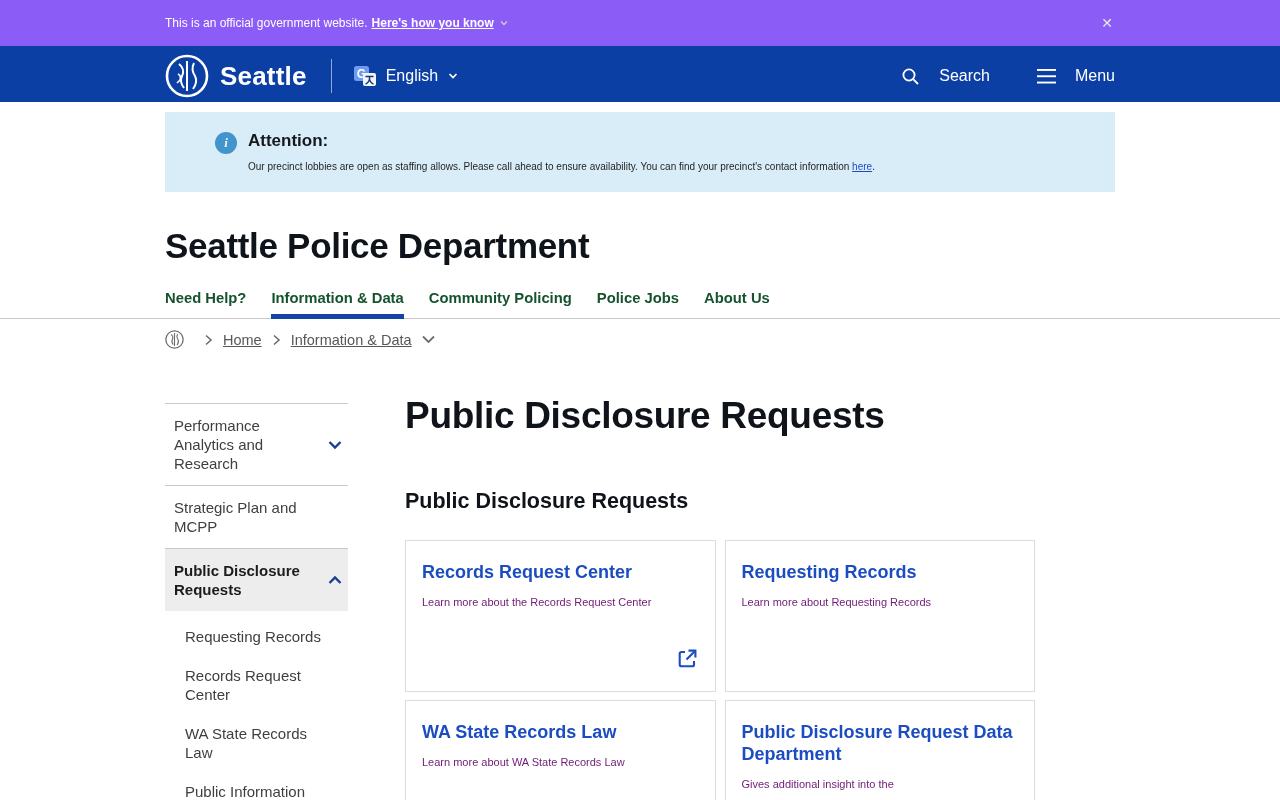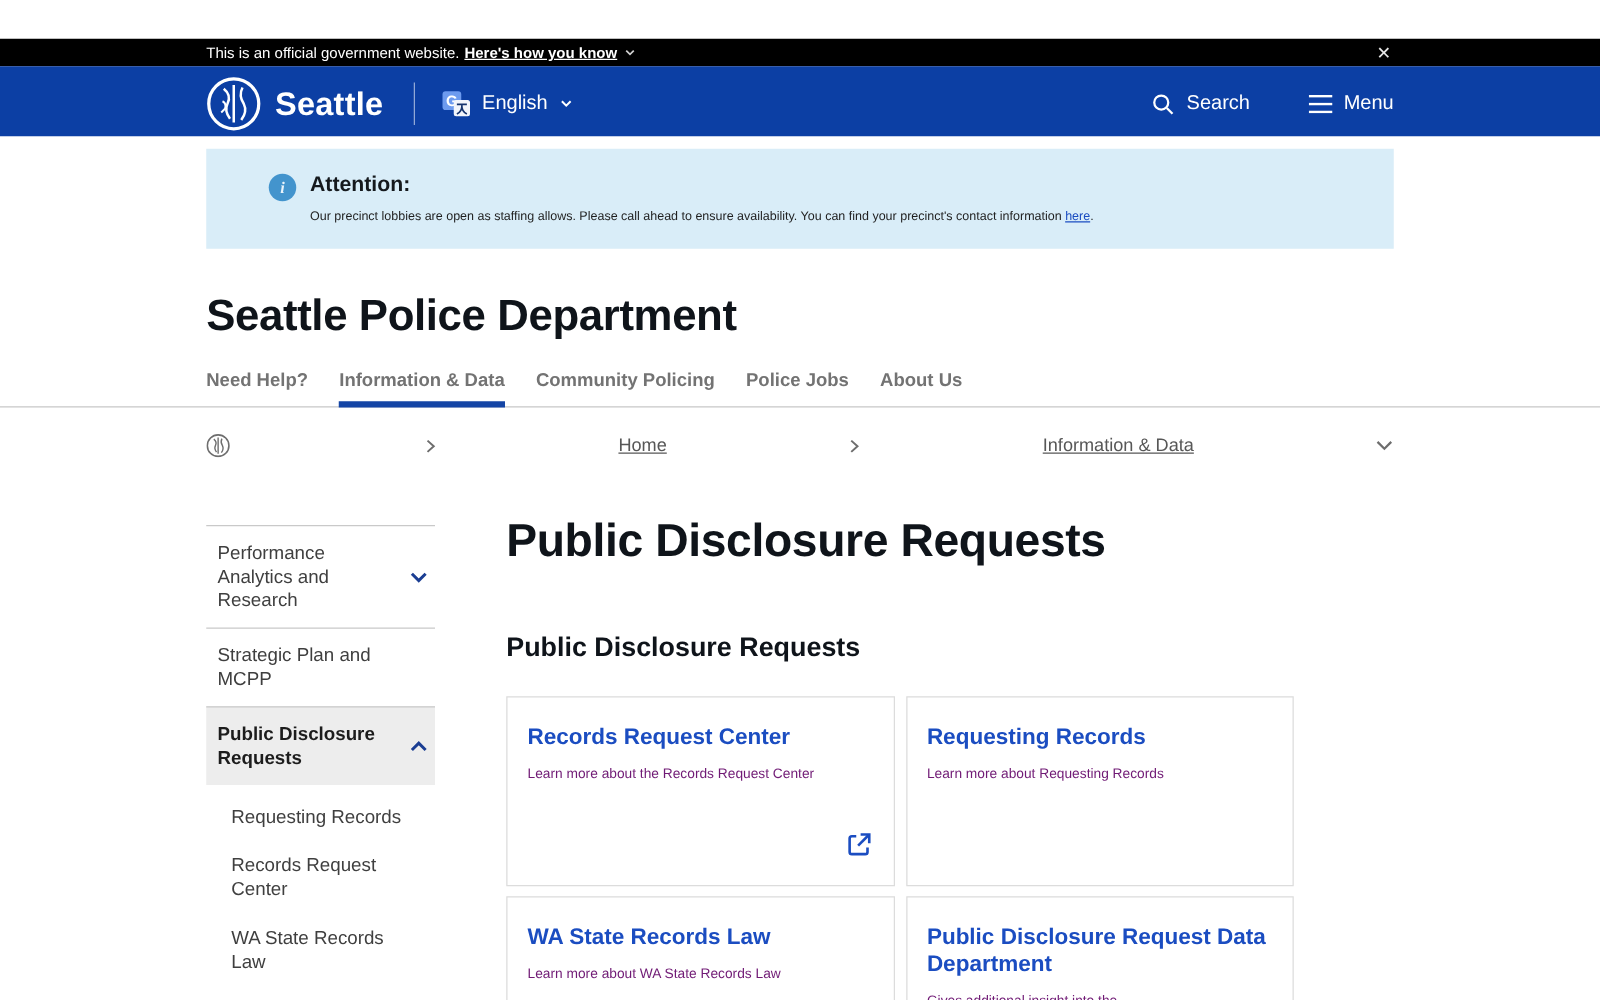--- a/index.html
+++ b/index.html
@@ -7,42 +7,42 @@
   body {
     width:1280px; height:800px; overflow:hidden;
     background:#ffffff;
     font-family:"Liberation Sans", sans-serif;
     color:#222;
   }
   .content { width:950px; margin:0 auto; position:relative; }
 
   
   .official-banner {
-    height:22px; background:#000000; color:#fff;
-    display:flex; align-items:center; font-size:12px;margin-top:31px;
+    height:46px; background:#8b5cf6; color:#fff;
+    display:flex; align-items:center; font-size:12px;
   }
   .official-banner .content { display:flex; align-items:center; }
   .ob-text { margin-right:4px; }
   .ob-link { color:#fff; font-weight:bold; text-decoration:underline; cursor:pointer; }
   .ob-chev { margin-left:5px; display:inline-flex; }
   .ob-close {
     margin-left:auto; background:none; border:none; color:#e8e8e8;
     font-size:14px; cursor:pointer; padding:0 2px; line-height:1;
   }
 
   
   .site-header { height:56px; background:#0c3fa4; color:#fff; }
   .site-header .content { display:flex; align-items:stretch; height:60px; }
   .brand { display:flex; align-items:center; gap:11px; cursor:pointer; }
   .brand-name { font-size:26px; font-weight:bold; letter-spacing:0.2px; }
   .hdr-divider { width:1px; background:rgba(255,255,255,0.55); height:34px; align-self:center; margin:0 21px 0 24px; }
   .lang { display:flex; align-items:center; gap:9px; cursor:pointer; }
   .lang-label { font-size:16px; }
   .hdr-right { margin-left:auto; display:flex; align-items:stretch; }
-  .hdr-btn { display:flex; align-items:center; gap:9px; font-size:16px; color:#fff; cursor:pointer; background:none; border:none; }
+  .hdr-btn { display:flex; align-items:center; gap:19px; font-size:16px; color:#fff; cursor:pointer; background:none; border:none; }
   .search-btn { padding:0 21px; }
   .pay-btn { background:#05306e; padding:0 29px; }
   .menu-btn { padding:0 0 0 26px; }
 
   
   .alert {
     margin-top:10px; background:#d9edf8;
     padding:19px 60px 15px 50px; display:flex; gap:11px;
   }
   .info-icon {
@@ -52,29 +52,29 @@
   }
   .alert-title { font-size:17px; font-weight:bold; color:#15191d; margin-bottom:5px; }
   .alert-body { font-size:10px; line-height:21px; max-width:812px; color:#1f1f1f; }
   .alert-body a { color:#1b4dc1; text-decoration:underline; cursor:pointer; }
 
   
   .site-title { font-size:35px; font-weight:bold; color:#0f141a; margin:34px 0 0; letter-spacing:-0.3px; }
   .tabs-section { border-bottom:1px solid #c8c8c8; margin-top:24px; }
   .tabs { display:flex; gap:25px; }
   .tab {
-    font-size:14.8px; font-weight:bold; color:#737373; cursor:pointer;
+    font-size:14.8px; font-weight:bold; color:#14532d; cursor:pointer;
     padding-bottom:12px; position:relative;
   }
   .tab.active::after {
     content:""; position:absolute; left:0; right:0; bottom:-1px; height:5px; background:#1445a5;
   }
 
   
-  .breadcrumb { margin-top:21px; display:flex; align-items:center; font-size:14.5px; color:#575757;justify-content:space-between; }
+  .breadcrumb { margin-top:11px; display:flex; align-items:center; font-size:14.5px; color:#575757; }
   .breadcrumb a { color:#575757; text-decoration:underline; cursor:pointer; }
   .crumb-sep { margin:0 10px; display:inline-flex; }
   .crumb-logo { margin-right:10px; display:inline-flex; }
   .crumb-chev { margin-left:9px; display:inline-flex; cursor:pointer; }
 
   
   .layout { display:flex; margin-top:54px; align-items:flex-start; }
   .sidebar { width:183px; margin-right:57px; flex:0 0 183px; }
   .side-item {
     border-top:1px solid #c9c9c9; padding:12px 6px 12px 9px;

